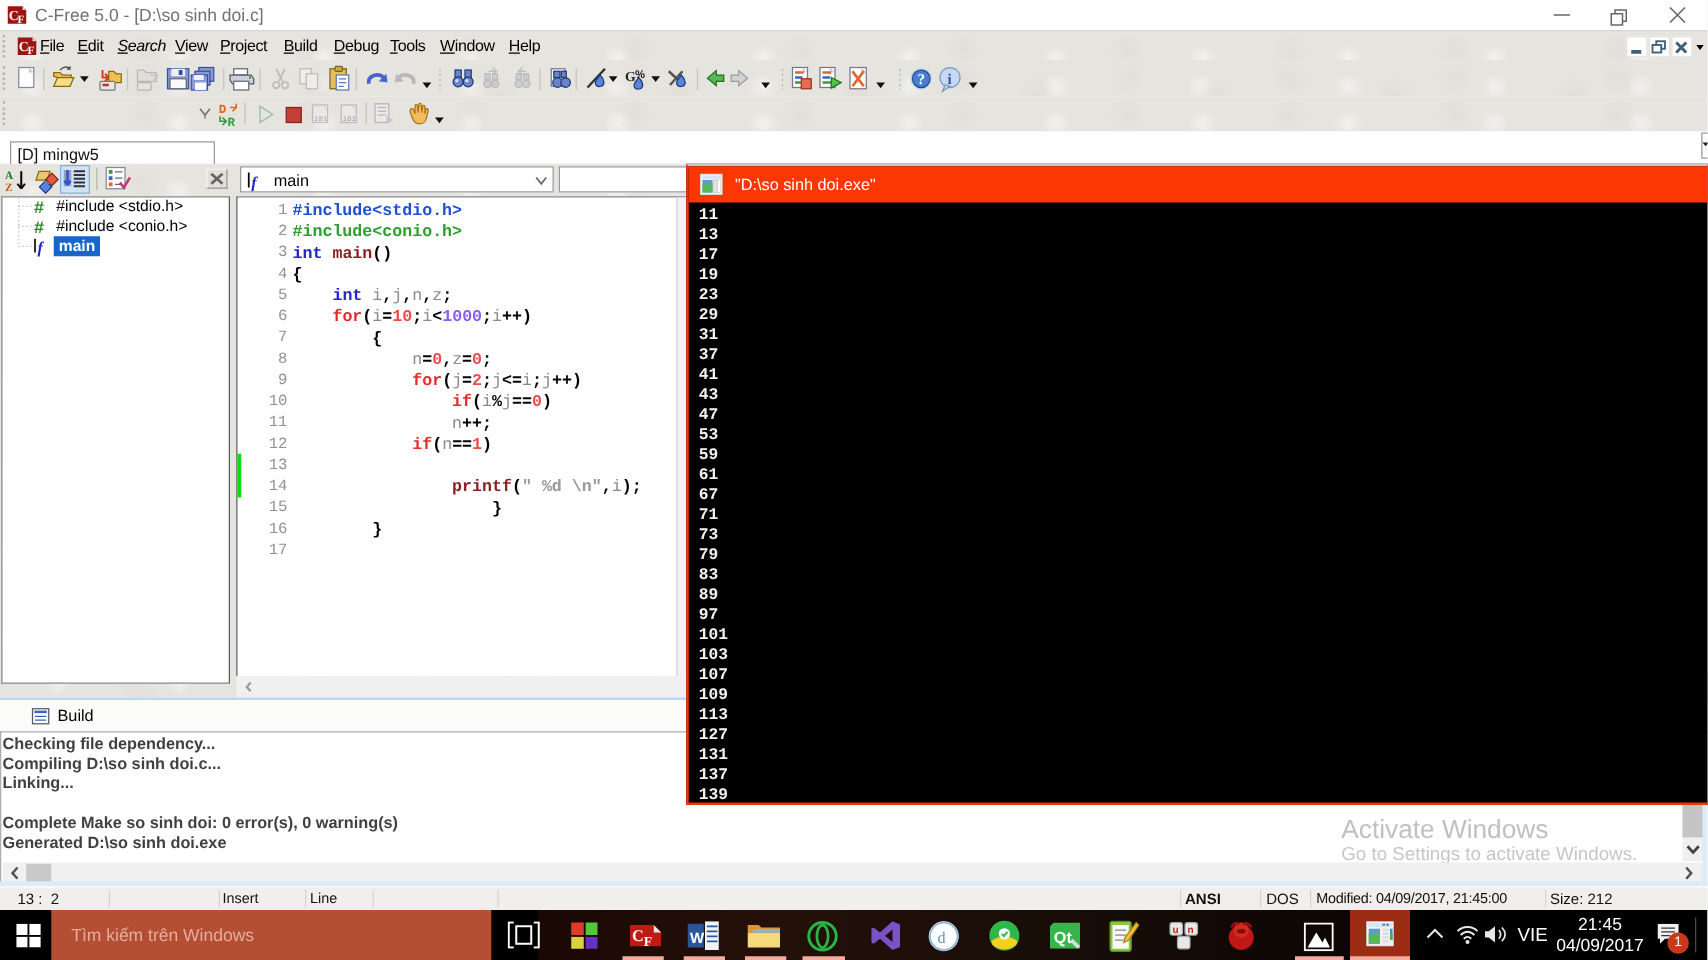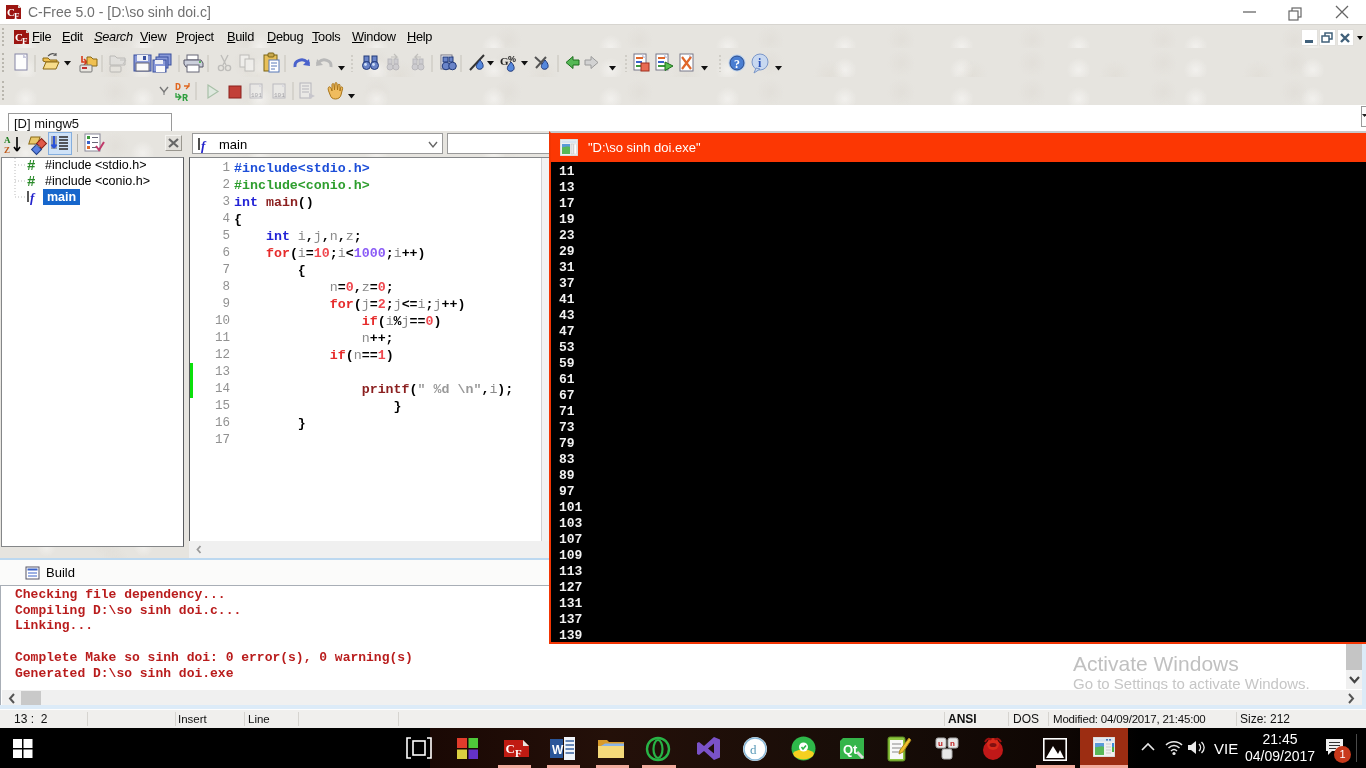--- a/index.html
+++ b/index.html
@@ -392,21 +392,21 @@
   <svg class="abs" style="left:25px;top:5px;" width="16" height="16" viewBox="0 0 16 16">
         <rect x="1" y="2" width="13" height="12" fill="#fff" stroke="#556"></rect>
         <rect x="2.5" y="3.5" width="10" height="2" fill="#3a62c8"></rect>
         <line x1="3" y1="8" x2="12" y2="8" stroke="#3a62c8"></line>
         <line x1="3" y1="11" x2="12" y2="11" stroke="#3a62c8"></line>
       </svg>
     <div class="abs" style="left:46px;top:5px;font-size:13px;color:#000;">Build</div>
 </div>
 
 <div class="abs" style="left:0;top:585px;width:1366px;height:123px;background:#fff;border:1px solid #a8aeb6;border-right:none;">
-  <div class="abs" style="left:14px;top:1px;font-size:13px;font-weight:bold;color:#b91c1c;line-height:15.7px;font-family:Liberation Mono, monospace;">Checking file dependency...<br>Compiling D:\so sinh doi.c...<br>Linking...<br><br>Complete Make so sinh doi: 0 error(s), 0 warning(s)<br>Generated D:\so sinh doi.exe</div>
+  <div class="abs" style="left:1px;top:1px;font-size:13px;font-weight:bold;color:#404040;line-height:15.7px;">Checking file dependency...<br>Compiling D:\so sinh doi.c...<br>Linking...<br><br>Complete Make so sinh doi: 0 error(s), 0 warning(s)<br>Generated D:\so sinh doi.exe</div>
 
   <div class="abs" style="left:1072px;top:66px;font-size:21px;color:#c0c0c0;">Activate Windows</div>
   <div class="abs" style="left:1072px;top:89px;font-size:15px;color:#c6c6c6;text-align:center;">Go to Settings to activate Windows.</div>
 
   <div class="abs" style="left:1345px;top:0px;width:17px;height:103px;background:#f0f0f0;">
     <div class="abs" style="left:0;top:58px;width:17px;height:26px;background:#c5c5c5;"></div>
     <svg class="abs" style="left:0;top:85px;" width="17" height="17" viewBox="0 0 17 17">
           <path d="M4 6 L8.5 11 L13 6" fill="none" stroke="#444" stroke-width="2.2"></path>
         </svg>
   </div>
@@ -497,20 +497,23 @@
 <div class="abs" style="left:0;top:728px;width:1366px;height:40px;background:#000;">
   <div class="abs" style="left:430px;top:0;width:710px;height:40px;background:linear-gradient(90deg,#1a0804,#241009 25%,#180d08 60%,#0e0603 90%,#000);"></div>
 
   <svg class="abs" style="left:13px;top:11px;" width="20" height="19" viewBox="0 0 20 19">
     <rect x="0" y="0" width="9" height="9" fill="#fff"></rect>
         <rect x="10.5" y="0" width="9" height="9" fill="#fff"></rect>
     <rect x="0" y="10.5" width="9" height="8.5" fill="#fff"></rect>
         <rect x="10.5" y="10.5" width="9" height="8.5" fill="#fff"></rect>
   </svg>
 
+  <div class="abs" style="left:41px;top:0;width:352px;height:40px;background:#b54f33;">
+    <div class="abs" style="left:16px;top:12px;font-size:14px;color:#e4ad9d;">Tìm kiếm trên Windows</div>
+  </div>
 
   <svg class="abs" style="left:406px;top:9px;" width="26" height="22" viewBox="0 0 26 22">
     <path d="M5 1 L1 1 L1 21 L5 21 M21 1 L25 1 L25 21 L21 21" fill="none" stroke="#fff" stroke-width="1.6"></path>
     <rect x="7" y="4" width="12" height="14" fill="none" stroke="#fff" stroke-width="1.6"></rect>
   </svg>
 
   <svg class="abs" style="left:456px;top:9px;" width="23" height="23" viewBox="0 0 23 23">
     <rect x="1" y="1" width="10" height="10" fill="#e03c2c"></rect>
         <rect x="12.5" y="1" width="9.5" height="10" fill="#4fc83a"></rect>
     <rect x="1" y="12.5" width="10" height="9.5" fill="#ddd041"></rect>

